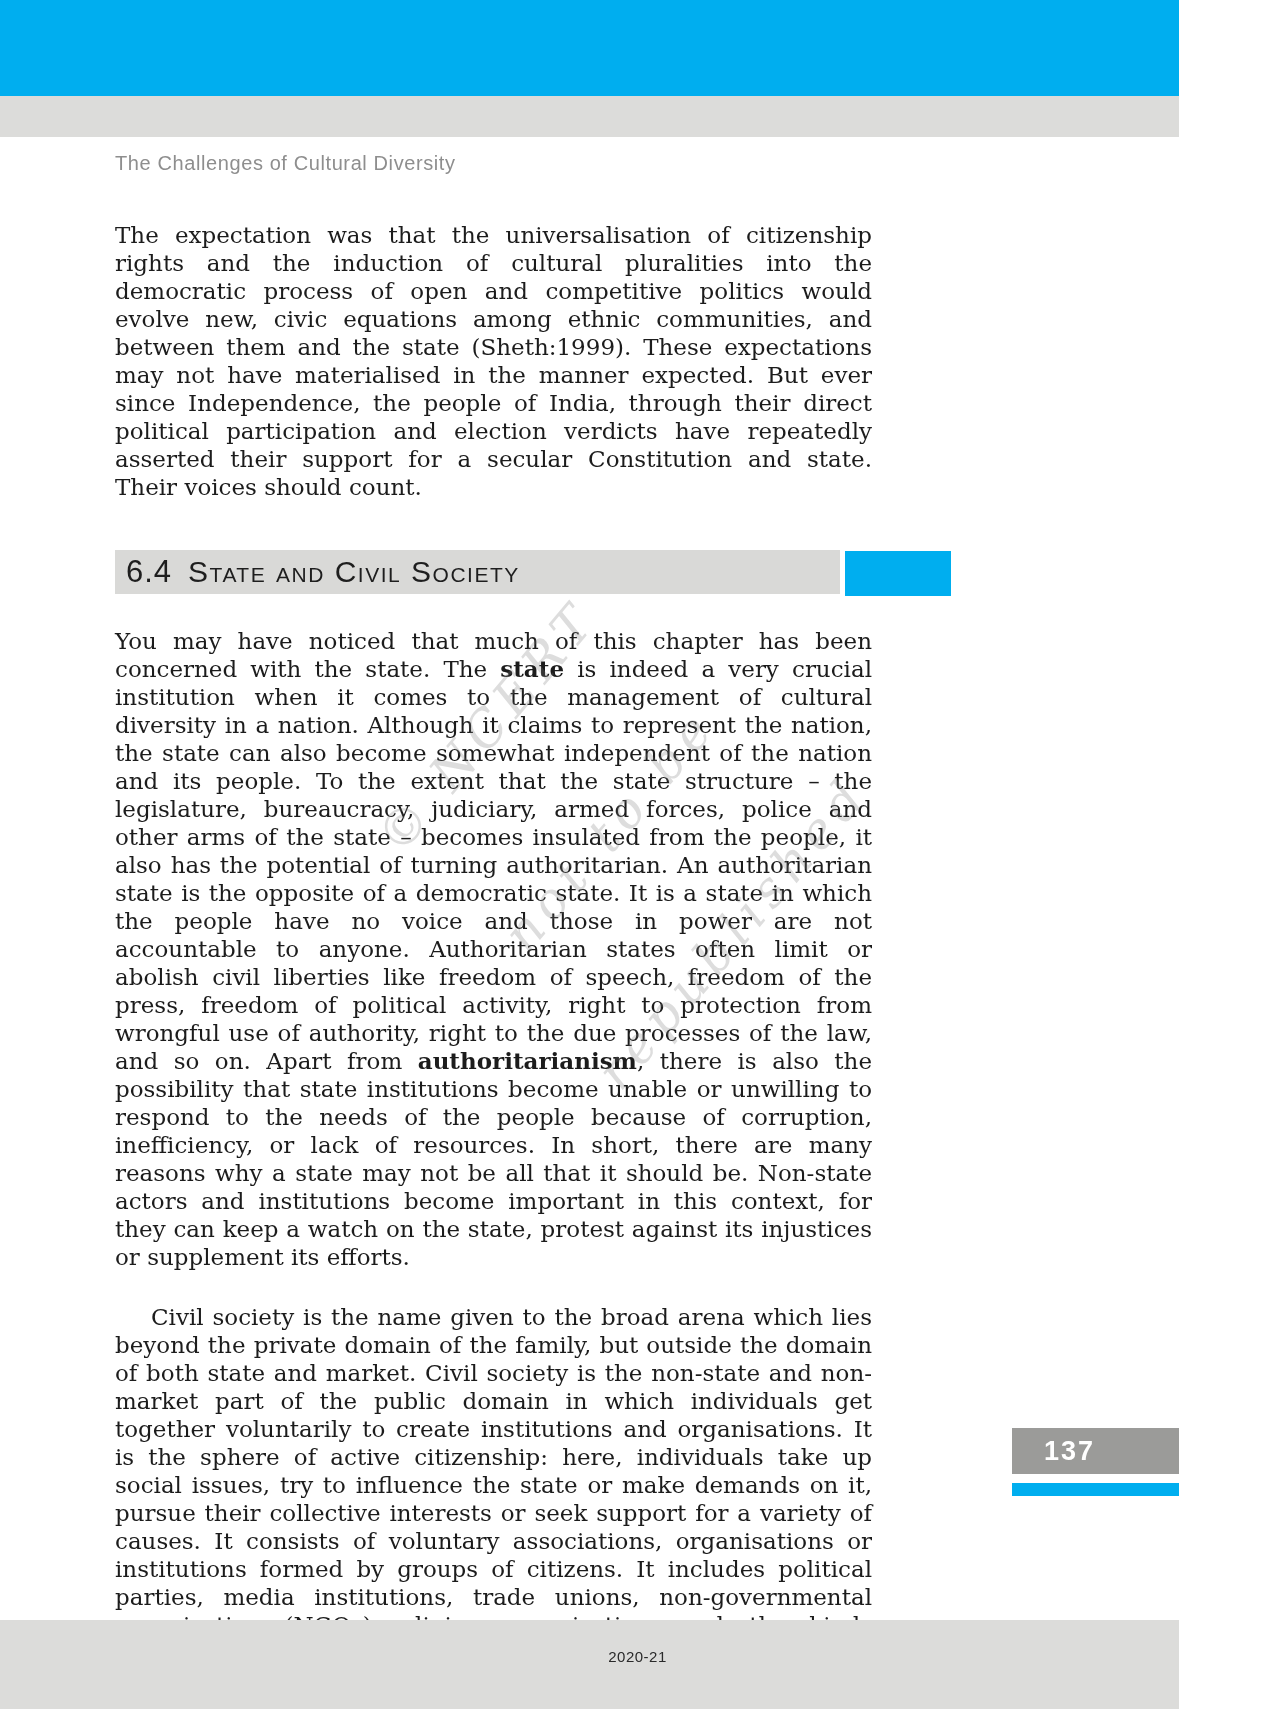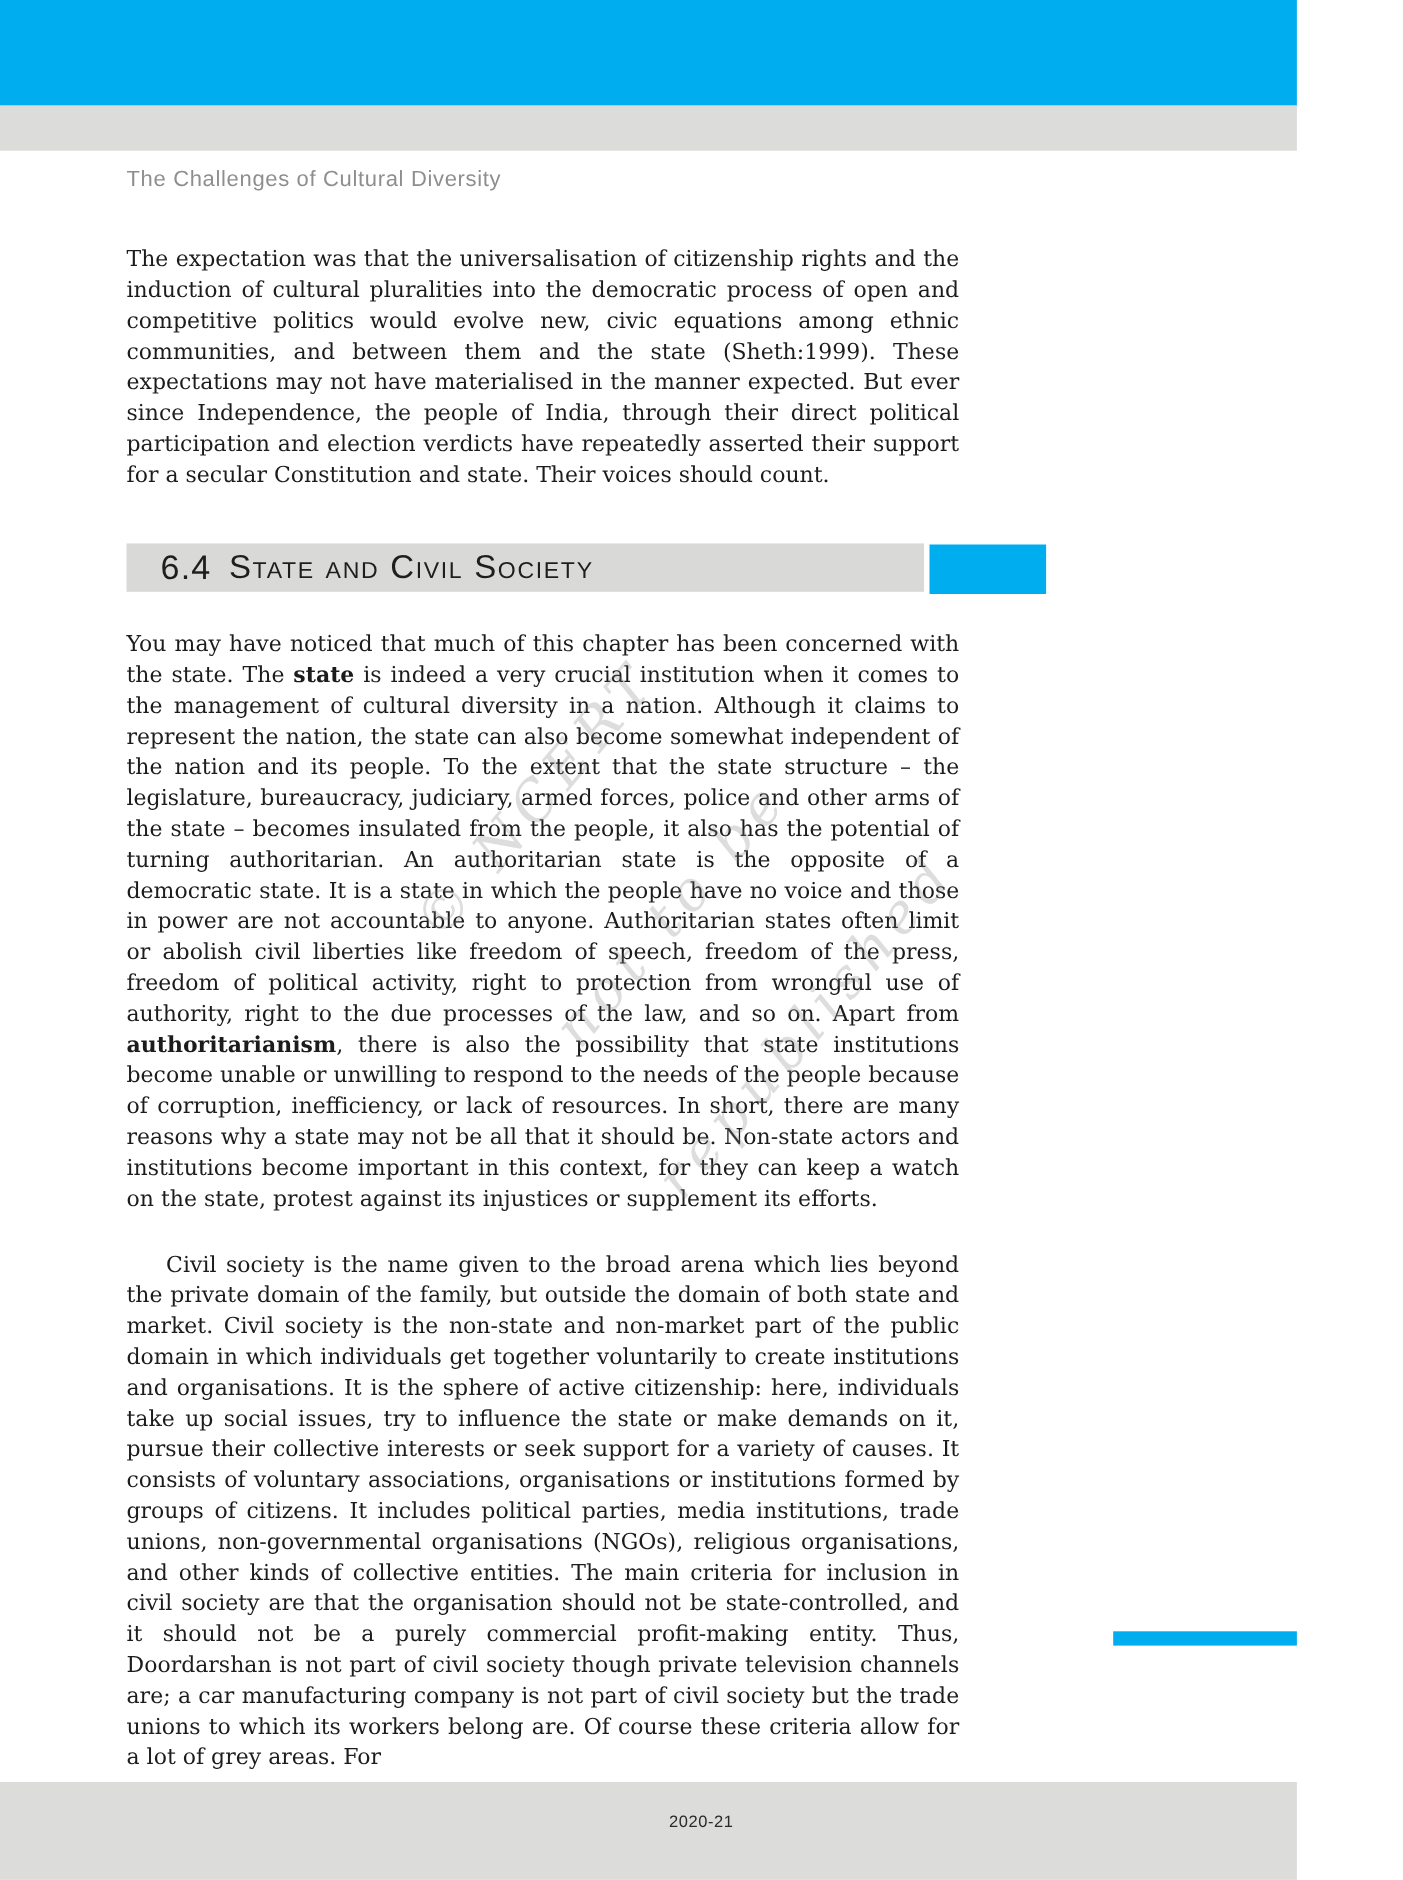--- a/index.html
+++ b/index.html
@@ -20,38 +20,38 @@
   
   .content{position:absolute;left:115px;top:0;width:757px;}
   .running-header{
     margin-top:152px;
     font-family:"Liberation Sans", sans-serif;
     font-size:20px;letter-spacing:0.6px;
     color:#8E8E8E;
   }
   p.body-par{
     margin:0;
-    font-size:20px;line-height:28px;color:#1C1C1C;
+    font-size:23px;line-height:28px;color:#1C1C1C;
     text-align:justify;
   }
   p.p1{margin-top:46px;}
   p.p2{margin-top:33px;}
   p.p3{margin-top:32px;text-indent:36px;}
   p.body-par b{font-weight:bold;}
   
   .heading-row{
     position:relative;
     margin-top:49px;margin-left:0;
     width:835px;height:44px;
   }
   .heading-bar{
     position:absolute;left:0;top:0;width:725px;height:44px;
     background:#D9D9D7;
     display:flex;align-items:center;
-    padding-left:31px;box-sizing:border-box;
+    padding-left:11px;box-sizing:border-box;
     font-family:"Liberation Sans", sans-serif;
     color:#1e1e1e;
   }
   .heading-num{font-size:31px;letter-spacing:1px;}
   .heading-title{
     margin-left:16px;
     font-size:30px;font-variant:small-caps;letter-spacing:1.5px;
   }
   .heading-accent{position:absolute;left:730px;top:1px;width:106px;height:45px;}
   
@@ -116,20 +116,23 @@
 
     <p class="body-par p3">Civil society is the name given to the broad arena which lies beyond the private domain of the family, but outside the domain of both state and market. Civil society is the non-state and non-market part of the public domain in which individuals get together voluntarily to create institutions and organisations.  It is the sphere of active citizenship: here, individuals take up social issues, try to influence the state or make demands on it, pursue their collective interests or seek support for a variety of causes. It consists of voluntary associations, organisations or institutions formed by groups of citizens. It includes political parties, media institutions, trade unions, non-governmental organisations (NGOs), religious organisations, and other kinds of collective entities.  The main criteria for inclusion in civil society are that the organisation should not be state-controlled, and it should not be a purely commercial profit-making entity.  Thus, Doordarshan is not part of civil society though private television channels are; a car manufacturing company is not part of civil society but the trade unions to which its workers belong are.  Of course these criteria allow for a lot of grey areas.  For</p>
 
   </div>
 
   <div class="watermark">
     <div>© NCERT</div>
     <div>not to be republished</div>
   </div>
 
+  <div class="pagenum-box" style="background: rgb(155, 155, 153);">
+    <span>137</span>
+  </div>
   <div class="pagenum-underline" style="background: rgb(0, 174, 239);"></div>
 
   <div class="footer-band">
     <div class="footer-year">2020-21</div>
   </div>
   <div class="corner-bottom"></div>
 
 </div>
 
 </body></html>

